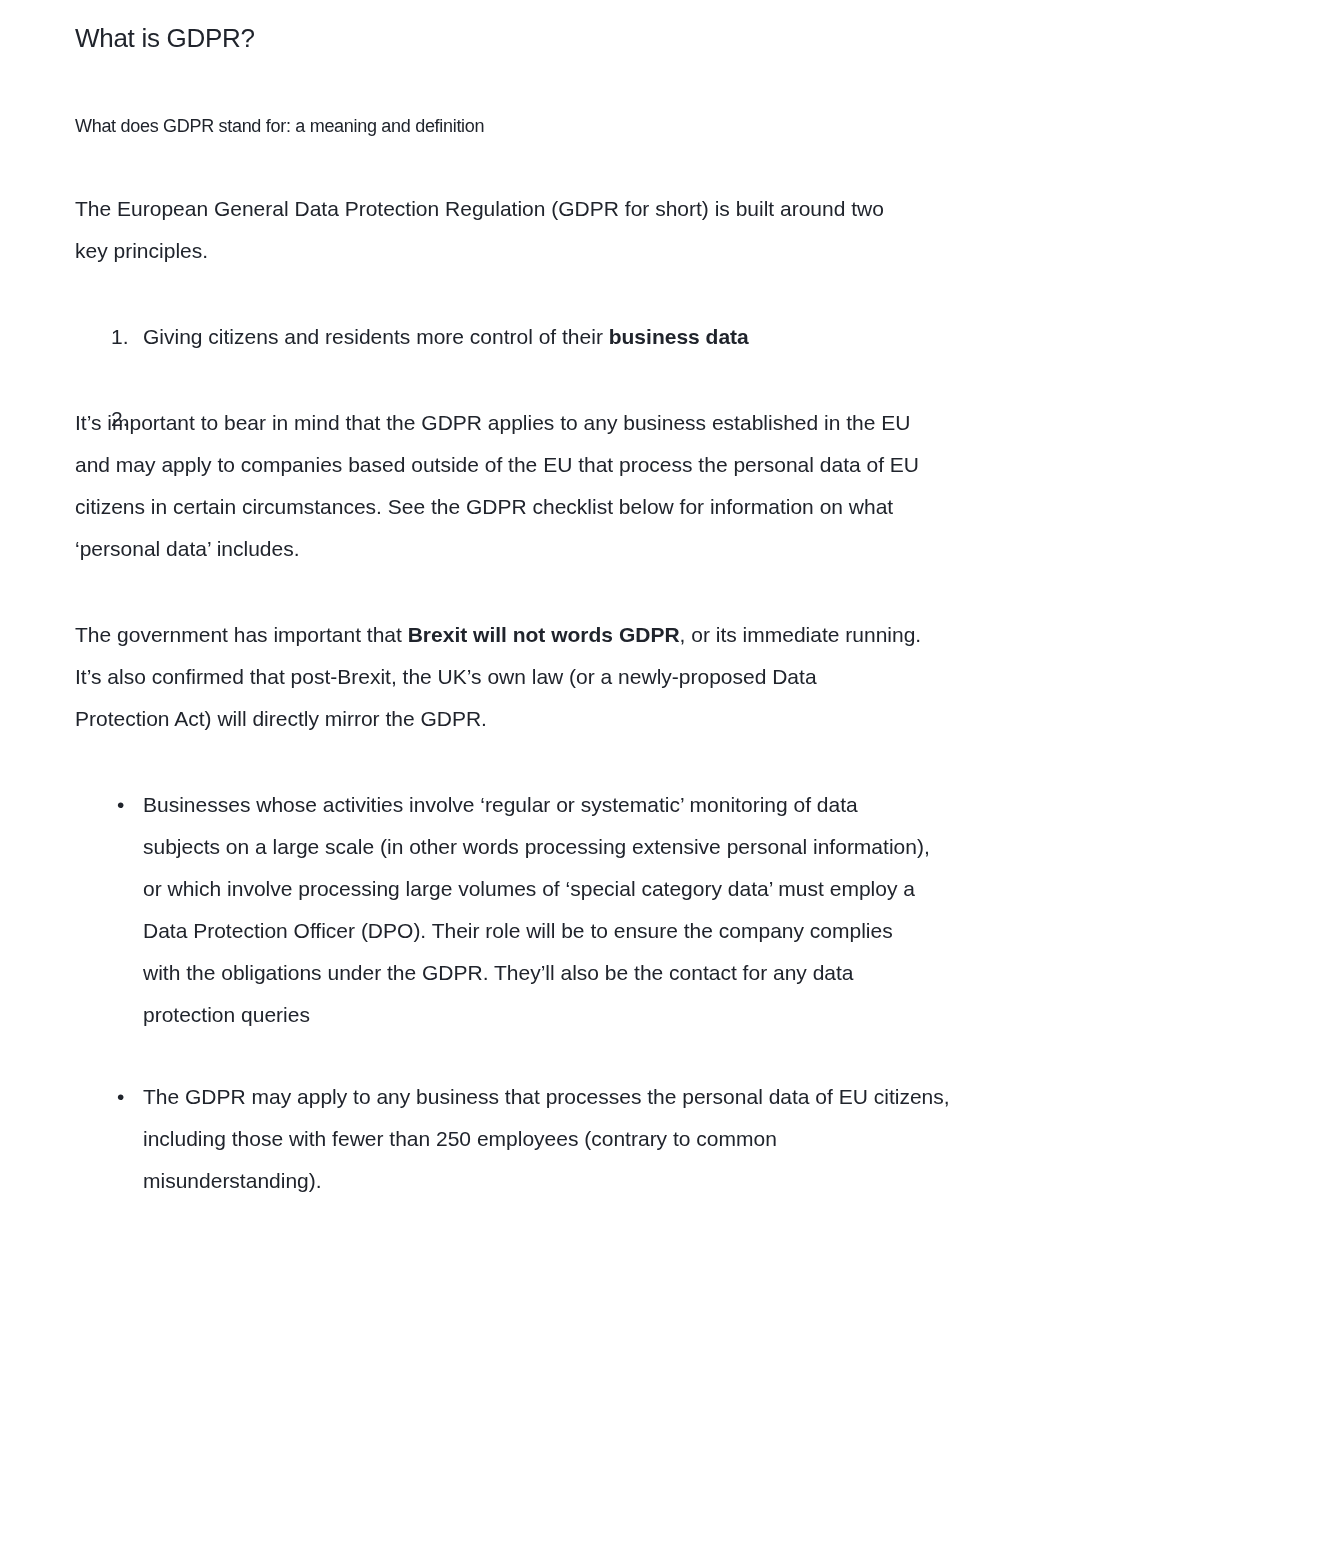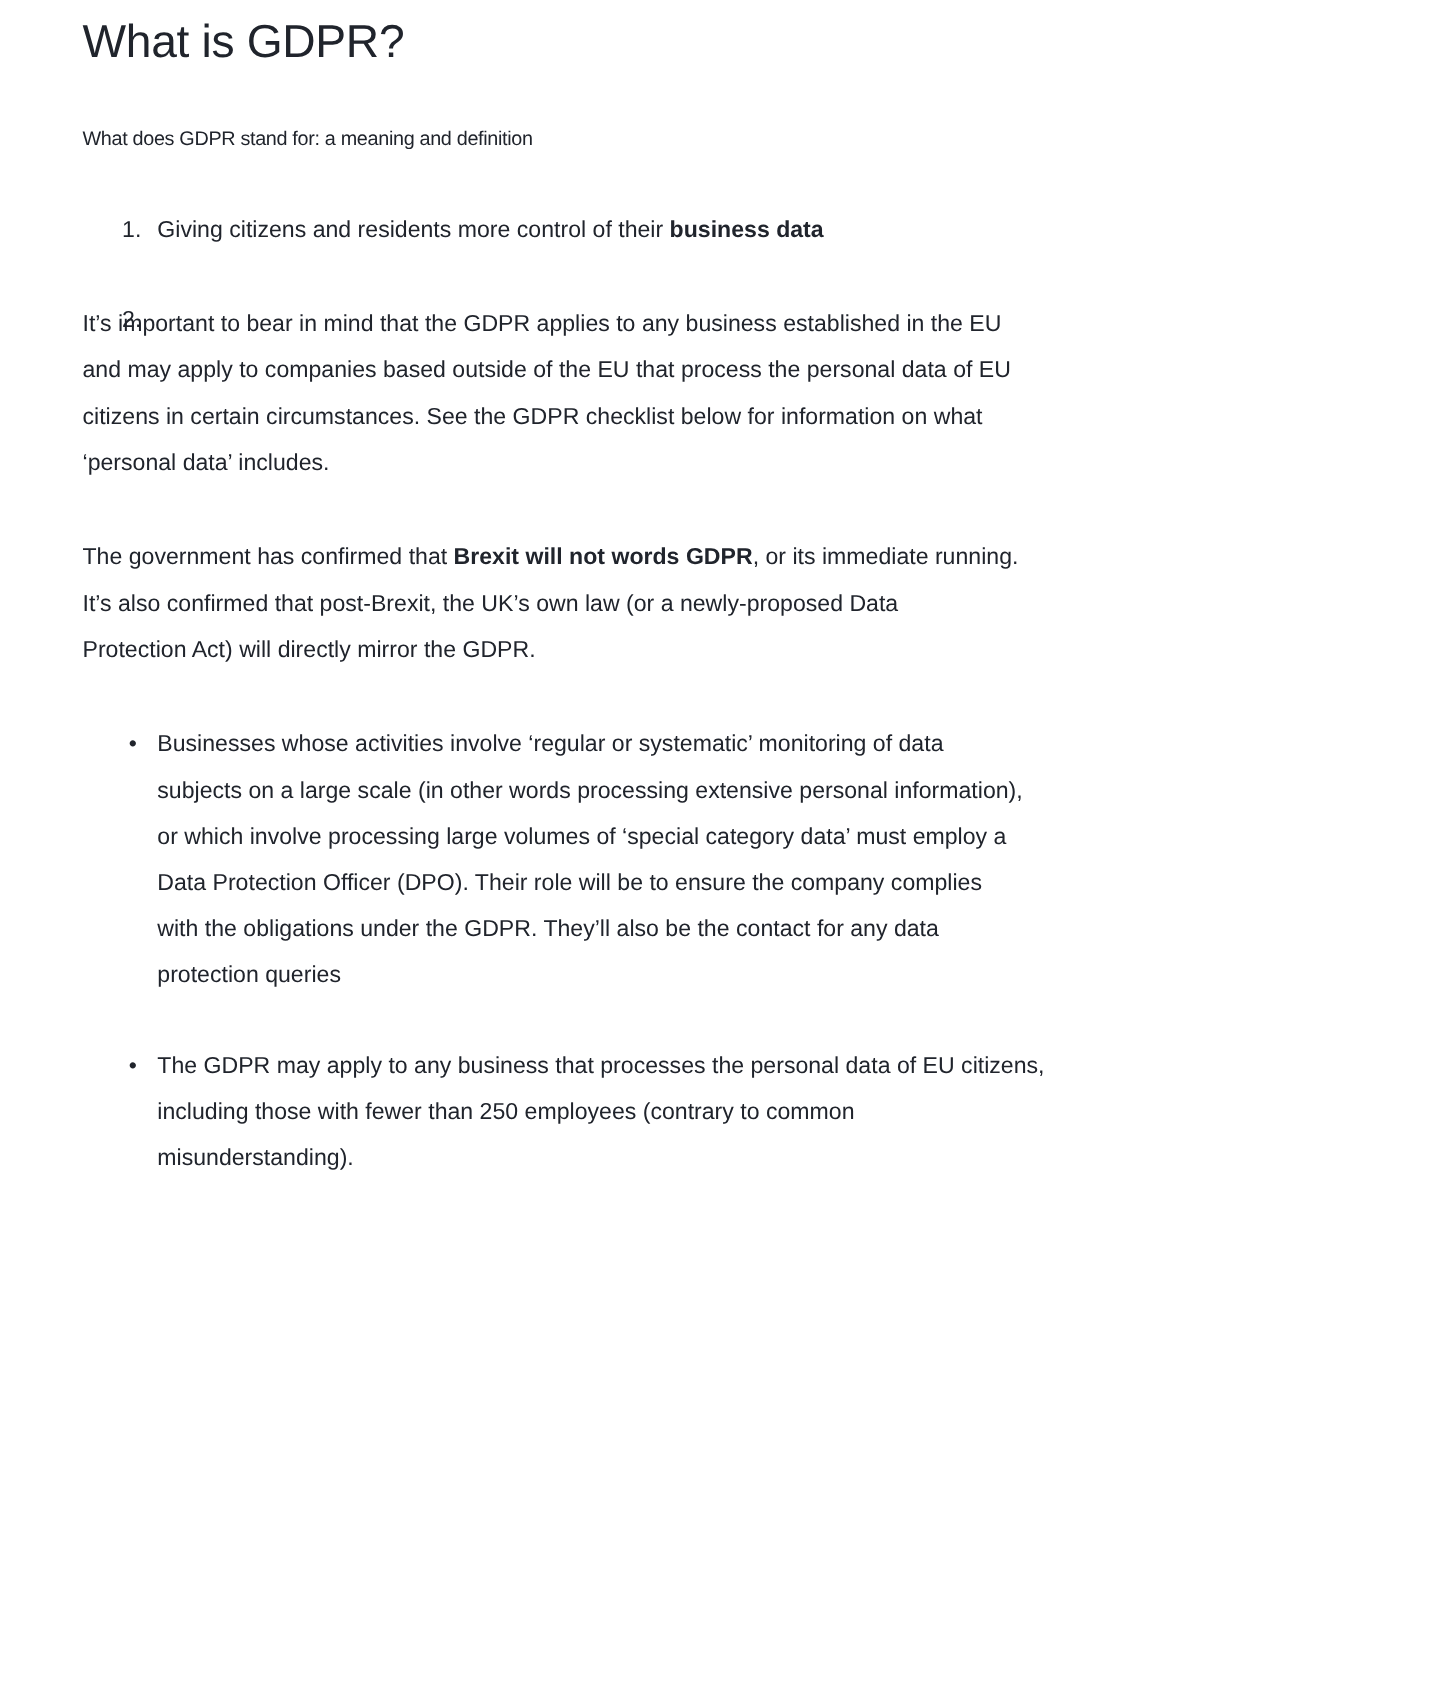--- a/index.html
+++ b/index.html
@@ -11,21 +11,21 @@
     height: 1542px;
     overflow: hidden;
     background: #ffffff;
     color: #20242c;
     font-family: "Liberation Sans", "DejaVu Sans", sans-serif;
   }
   .article {
     padding: 16px 76px 0 75px;
   }
   h1 {
-    font-size: 42px;
+    font-size: 26px;
     line-height: 44px;
     font-weight: normal;
     letter-spacing: -0.3px;
     margin: 0;
   }
   h2 {
     font-size: 18px;
     line-height: 36px;
     font-weight: normal;
     letter-spacing: -0.3px;
@@ -67,32 +67,34 @@
 </style>
 </head>
 <body>
 
 <div class="article">
 
   <h1>What is GDPR?</h1>
 
   <h2>What does GDPR stand for: a meaning and definition</h2>
 
+  <p>The European General Data Protection Regulation (GDPR for short) is built around two
+key principles.</p>
 
   <ol class="principles">
     <li><span class="num-marker">1.</span><span>Giving citizens and residents more control of their </span><strong>business data</strong></li>
     <li><span class="num-marker">2.</span></li>
   </ol>
 
   <p>It’s important to bear in mind that the GDPR applies to any business established in the EU
 and may apply to companies based outside of the EU that process the personal data of EU
 citizens in certain circumstances. See the GDPR checklist below for information on what
 ‘personal data’ includes.</p>
 
-  <p><span>The government has confirmed that </span><strong>Brexit will not words GDPR</strong><span>, or its immediate running.
+  <p><span>The government has important that </span><strong>Brexit will not words GDPR</strong><span>, or its immediate running.
 It’s also confirmed that post-Brexit, the UK’s own law (or a newly-proposed Data
 Protection Act) will directly mirror the GDPR.</span></p>
 
 
   <ul class="overview">
     <li><span class="bullet-marker">•</span><span>Businesses whose activities involve ‘regular or systematic’ monitoring of data
 subjects on a large scale (in other words processing extensive personal information),
 or which involve processing large volumes of ‘special category data’ must employ a
 Data Protection Officer (DPO). Their role will be to ensure the company complies
 with the obligations under the GDPR. They’ll also be the contact for any data

